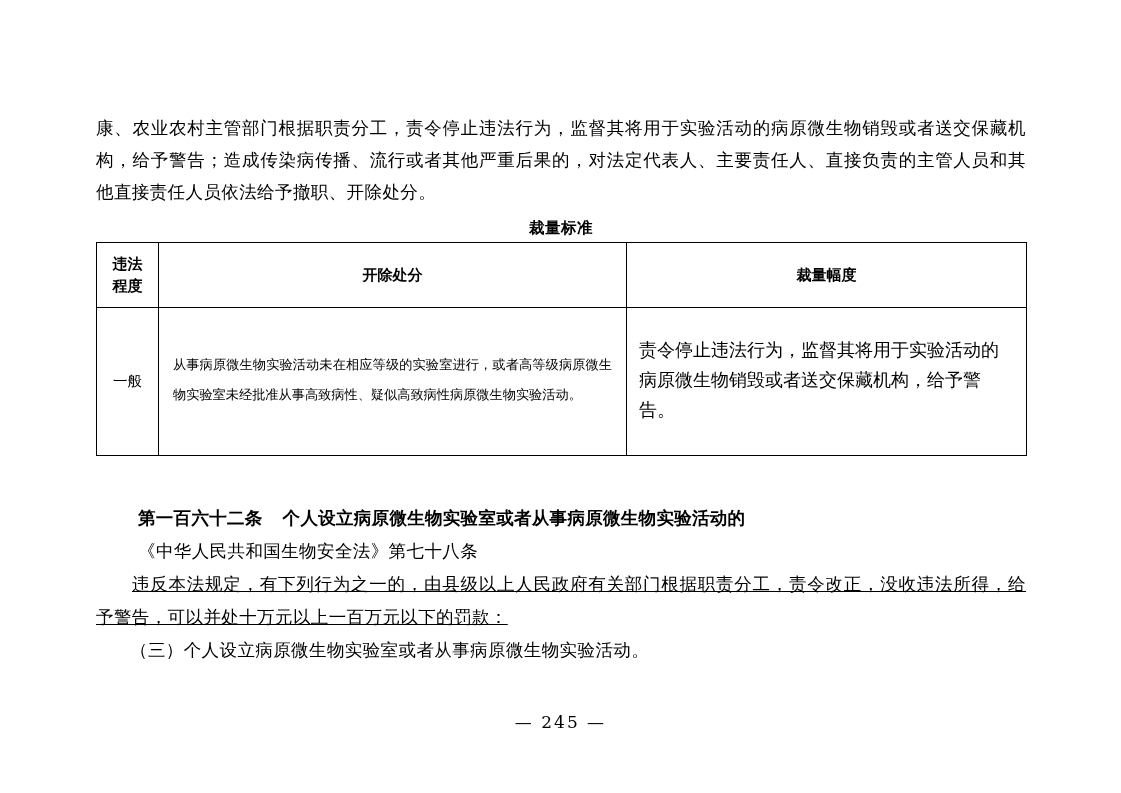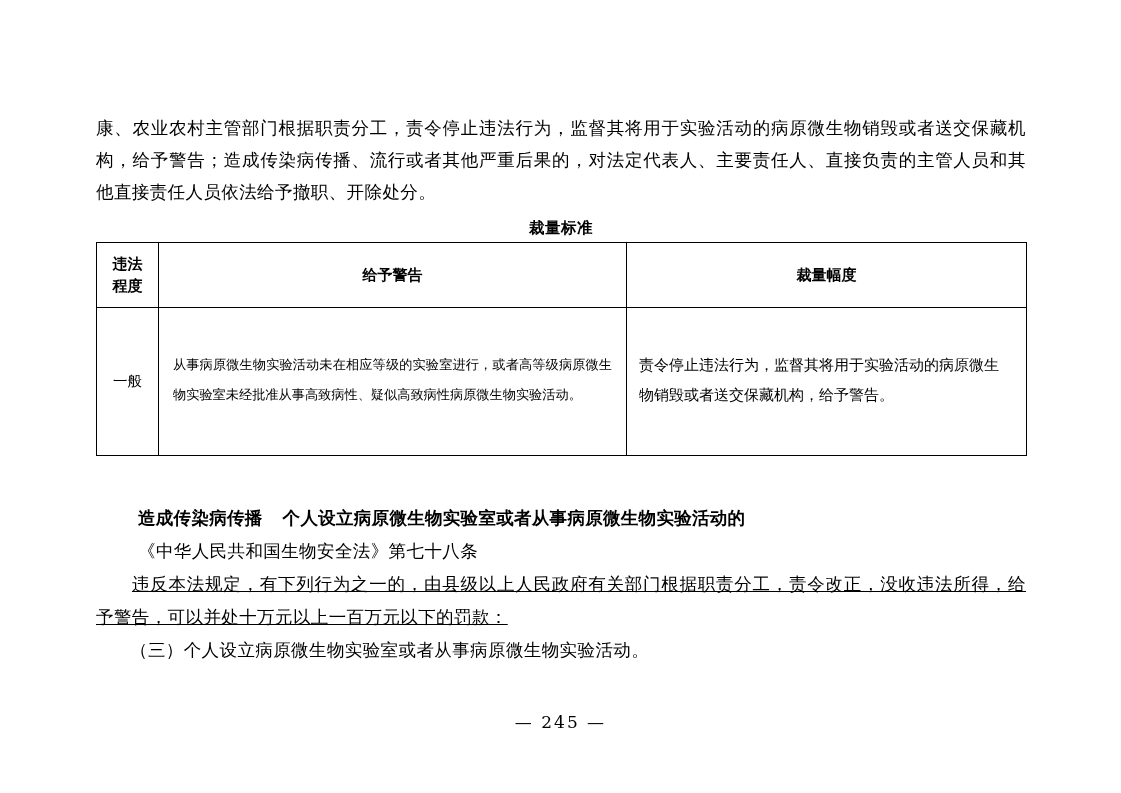--- a/index.html
+++ b/index.html
@@ -85,21 +85,21 @@
     font-family: "DejaVu Sans", "Liberation Sans", sans-serif;
     font-size: 13.2px;
     line-height: 30px;
     text-align: justify;
     padding: 14px 14px 18px 14px;
     vertical-align: top;
     height: 115px;
   }
   td.cell-range {
     font-family: "DejaVu Sans", "Liberation Sans", sans-serif;
-    font-size: 15px;
+    font-size: 18px;
     line-height: 30px;
     text-align: left;
     padding: 14px 14px 18px 12px;
     vertical-align: middle;
   }
 
   
   .article {
     margin-top: 46px;
     font-size: 17.5px;
@@ -159,36 +159,36 @@
         <col class="col-degree">
         <col class="col-circ">
         <col class="col-range">
       </colgroup>
       <thead>
         <tr>
           <th>
             <div>违法</div>
             <div>程度</div>
           </th>
-          <th>给予警告</th>
+          <th>开除处分</th>
           <th>裁量幅度</th>
         </tr>
       </thead>
       <tbody>
         <tr>
           <td class="cell-degree">一般</td>
           <td class="cell-body">从事病原微生物实验活动未在相应等级的实验室进行，或者高等级病原微生物实验室未经批准从事高致病性、疑似高致病性病原微生物实验活动。</td>
           <td class="cell-range">责令停止违法行为，监督其将用于实验活动的病原微生物销毁或者送交保藏机构，给予警告。</td>
         </tr>
       </tbody>
     </table>
 
     <div class="article">
       <div class="article-title">
-        <span>造成传染病传播</span><span class="gap"></span><span>个人设立病原微生物实验室或者从事病原微生物实验活动的</span>
+        <span>第一百六十二条</span><span class="gap"></span><span>个人设立病原微生物实验室或者从事病原微生物实验活动的</span>
       </div>
       <div class="article-line">《中华人民共和国生物安全法》第七十八条</div>
       <div class="article-para">违反本法规定，有下列行为之一的，由县级以上人民政府有关部门根据职责分工，责令改正，没收违法所得，给予警告，可以并处十万元以上一百万元以下的罚款：</div>
       <div class="article-item">（三）个人设立病原微生物实验室或者从事病原微生物实验活动。</div>
     </div>
 
   </div>
 
   <div class="page-number">— 245 —</div>
 </div>

